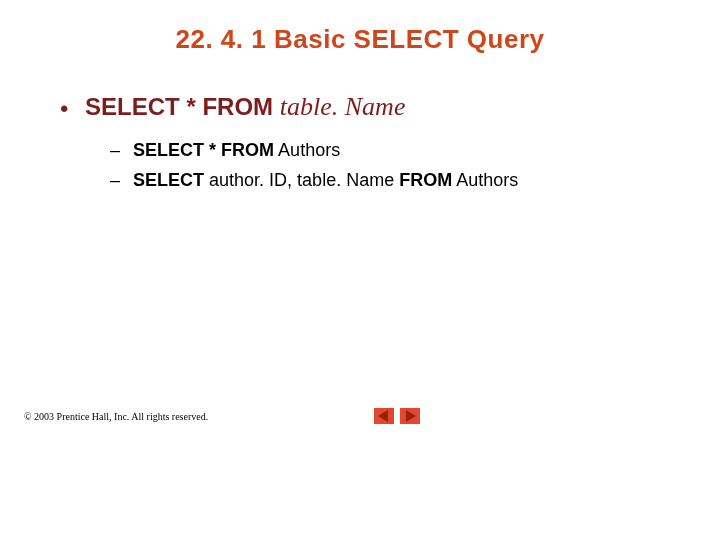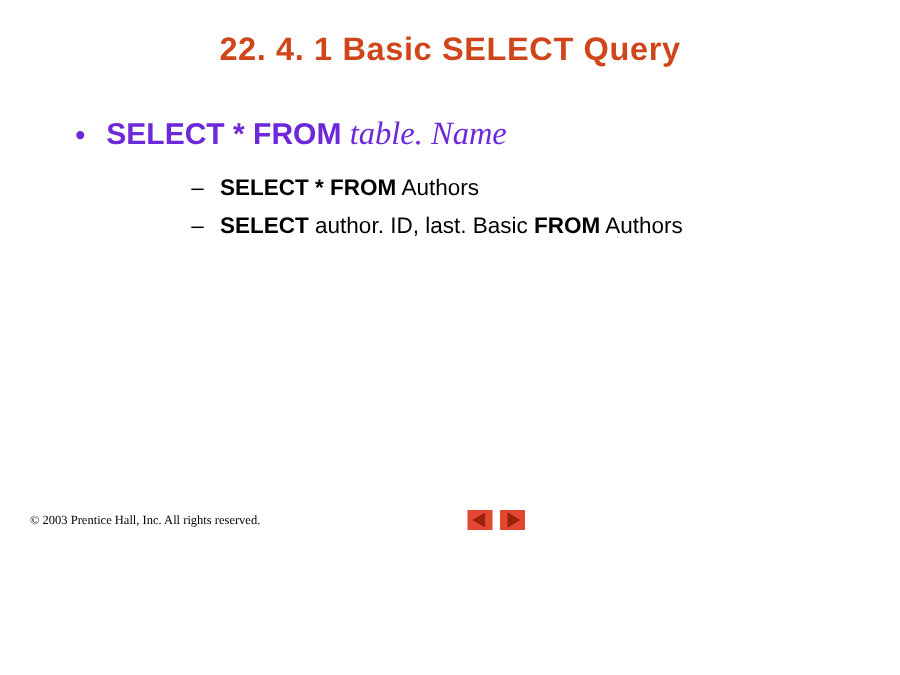--- a/index.html
+++ b/index.html
@@ -28,21 +28,21 @@
     font-weight: bold;
     color: #d0461b;
     font-family: Verdana, Arial, sans-serif;
     letter-spacing: 0.5px;
   }
   .bullet1 {
     position: absolute;
     top: 92px;
     left: 60px;
     font-size: 24px;
-    color: #6d28d9;
+    color: #7f1d1d;
   }
   .bullet1 .disc {
     font-size: 24px;
     margin-right: 10px;
     vertical-align: middle;
   }
   .bullet1 .kw {
     font-weight: bold;
   }
   .bullet1 .star {
@@ -51,21 +51,20 @@
   .bullet1 .italic {
     font-style: italic;
     font-family: "Times New Roman", Times, serif;
     font-size: 26px;
   }
   .sub {
     position: absolute;
     left: 110px;
     font-size: 18px;
     color: #000;
-    margin-left: 43px;
   }
   .sub .dash {
     margin-right: 8px;
   }
   .sub1 { top: 140px; }
   .sub2 { top: 170px; }
   .sub .kw { font-weight: bold; }
   .footer {
     position: absolute;
     left: 24px;
@@ -130,21 +129,21 @@
     <span class="dash">–</span>
     <span class="kw">SELECT</span>
     <span class="kw">*</span>
     <span class="kw">FROM</span>
     <span>Authors</span>
   </div>
 
   <div class="sub sub2">
     <span class="dash">–</span>
     <span class="kw">SELECT</span>
-    <span>author. ID, last. Basic</span>
+    <span>author. ID, table. Name</span>
     <span class="kw">FROM</span>
     <span>Authors</span>
   </div>
 
   <div class="footer">
     <span class="copyright">© 2003 Prentice Hall, Inc.  All rights reserved.</span>
     <span class="nav">
       <span class="nav-btn tri-left"></span>
       <span class="nav-btn tri-right"></span>
     </span>

